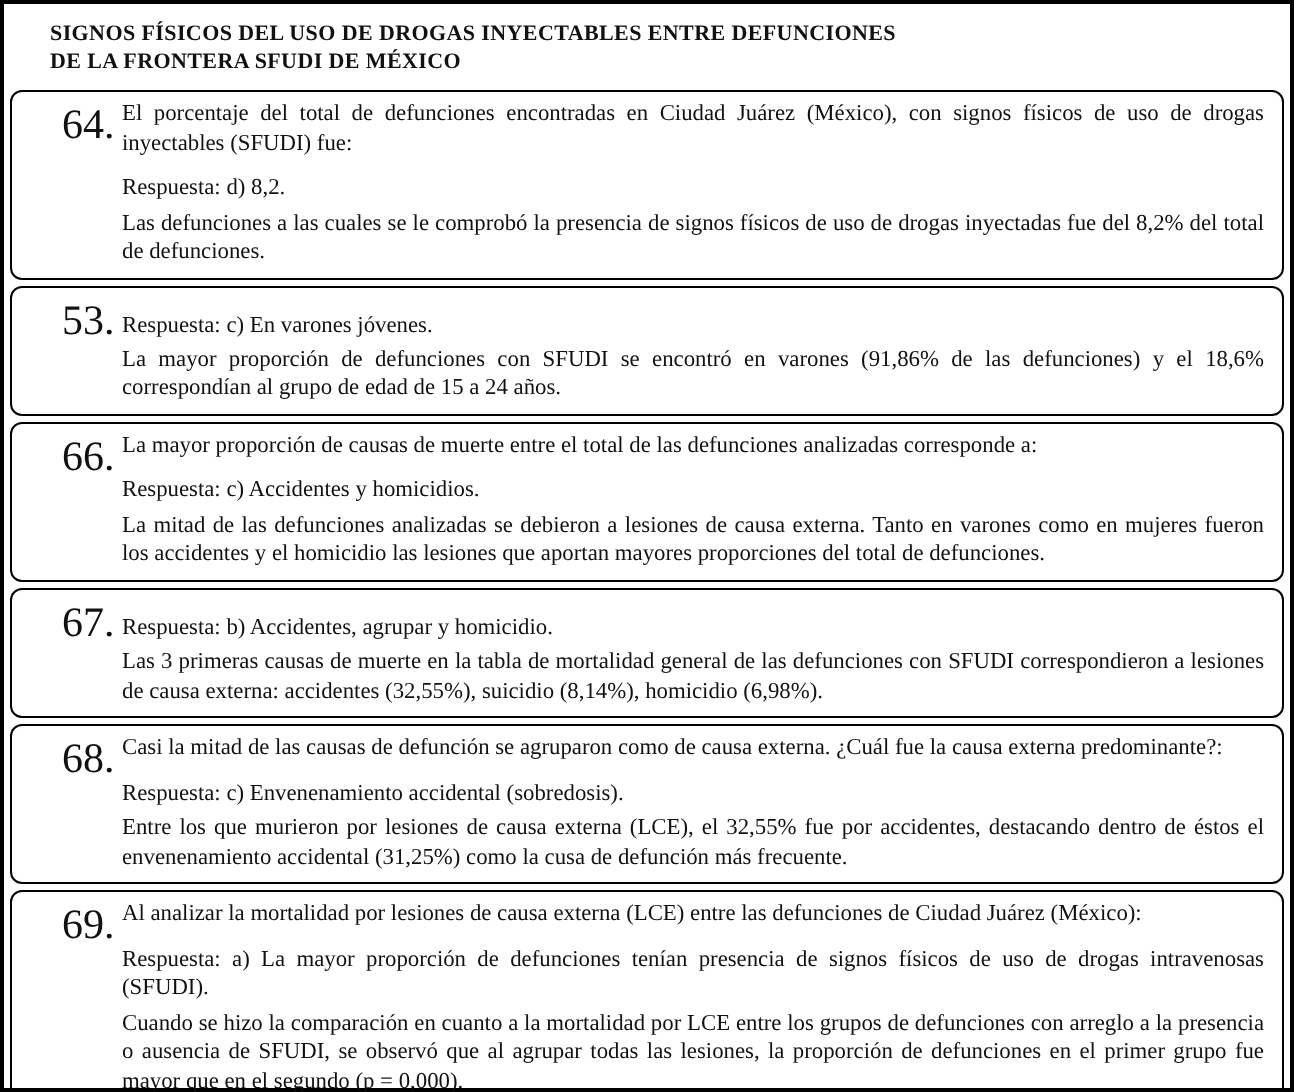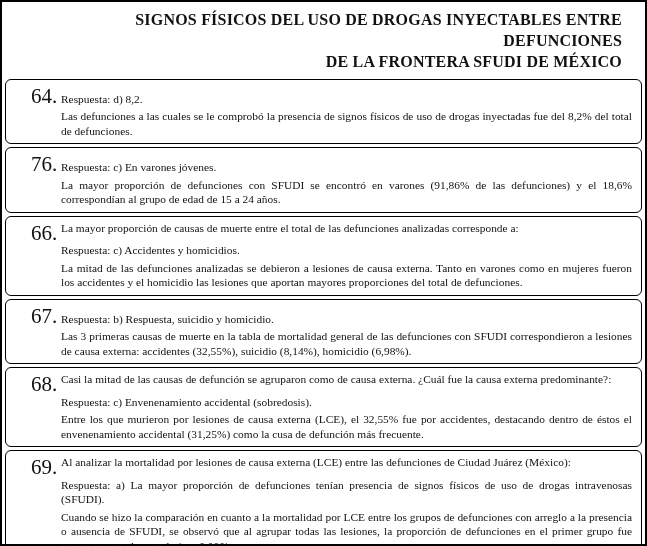--- a/index.html
+++ b/index.html
@@ -4,22 +4,22 @@
 <style>
   html, body { margin: 0; padding: 0; background: #fff; }
   body { font-family: "Liberation Serif", "DejaVu Serif", serif; color: #111; }
   .page {
     width: 647px; height: 546px; box-sizing: border-box;
     border: 2px solid #000; background: #fff;
     padding: 2px 3px 3px 3px;
     display: flex; flex-direction: column;
   }
   .title-block {
-    text-align: right; font-weight: bold;
-    font-size: 16px; line-height: 1.3;
+    text-align: left; font-weight: bold;
+    font-size: 11px; line-height: 1.3;
     padding: 6px 20px 5px 20px;
     letter-spacing: 0.2px;
   }
   .items { display: flex; flex-direction: column; flex: 1; }
   .item {
     border: 1.3px solid #000; border-radius: 6px;
     margin: 1.5px 0; padding: 4px 9px 5px 18px;
     display: flex; align-items: flex-start; flex: 1;
   }
   .item-number {
@@ -44,46 +44,47 @@
   <div class="title-block">
     <div>SIGNOS FÍSICOS DEL USO DE DROGAS INYECTABLES ENTRE DEFUNCIONES</div>
     <div>DE LA FRONTERA SFUDI DE MÉXICO</div>
   </div>
 
   <div class="items">
 
     <div class="item">
       <div class="item-number">64.</div>
       <div class="item-content">
+        <p class="question">El porcentaje del total de defunciones encontradas en Ciudad Juárez (México), con signos físicos de uso de drogas inyectables (SFUDI) fue:</p>
         <p class="answer">Respuesta: d) 8,2.</p>
         <p class="explanation">Las defunciones a las cuales se le comprobó la presencia de signos físicos de uso de drogas inyectadas fue del 8,2% del total de defunciones.</p>
       </div>
     </div>
 
     <div class="item">
-      <div class="item-number">76.</div>
+      <div class="item-number">53.</div>
       <div class="item-content">
         <p class="answer">Respuesta: c) En varones jóvenes.</p>
         <p class="explanation">La mayor proporción de defunciones con SFUDI se encontró en varones (91,86% de las defunciones) y el 18,6% correspondían al grupo de edad de 15 a 24 años.</p>
       </div>
     </div>
 
     <div class="item">
       <div class="item-number">66.</div>
       <div class="item-content">
         <p class="question">La mayor proporción de causas de muerte entre el total de las defunciones analizadas corresponde a:</p>
         <p class="answer">Respuesta: c) Accidentes y homicidios.</p>
         <p class="explanation">La mitad de las defunciones analizadas se debieron a lesiones de causa externa. Tanto en varones como en mujeres fueron los accidentes y el homicidio las lesiones que aportan mayores proporciones del total de defunciones.</p>
       </div>
     </div>
 
     <div class="item">
       <div class="item-number">67.</div>
       <div class="item-content">
-        <p class="answer">Respuesta: b) Respuesta, suicidio y homicidio.</p>
+        <p class="answer">Respuesta: b) Accidentes, agrupar y homicidio.</p>
         <p class="explanation">Las 3 primeras causas de muerte en la tabla de mortalidad general de las defunciones con SFUDI correspondieron a lesiones de causa externa: accidentes (32,55%), suicidio (8,14%), homicidio (6,98%).</p>
       </div>
     </div>
 
     <div class="item">
       <div class="item-number">68.</div>
       <div class="item-content">
         <p class="question">Casi la mitad de las causas de defunción se agruparon como de causa externa. ¿Cuál fue la causa externa predominante?:</p>
         <p class="answer">Respuesta: c) Envenenamiento accidental (sobredosis).</p>
         <p class="explanation">Entre los que murieron por lesiones de causa externa (LCE), el 32,55% fue por accidentes, destacando dentro de éstos el envenenamiento accidental (31,25%) como la cusa de defunción más frecuente.</p>

